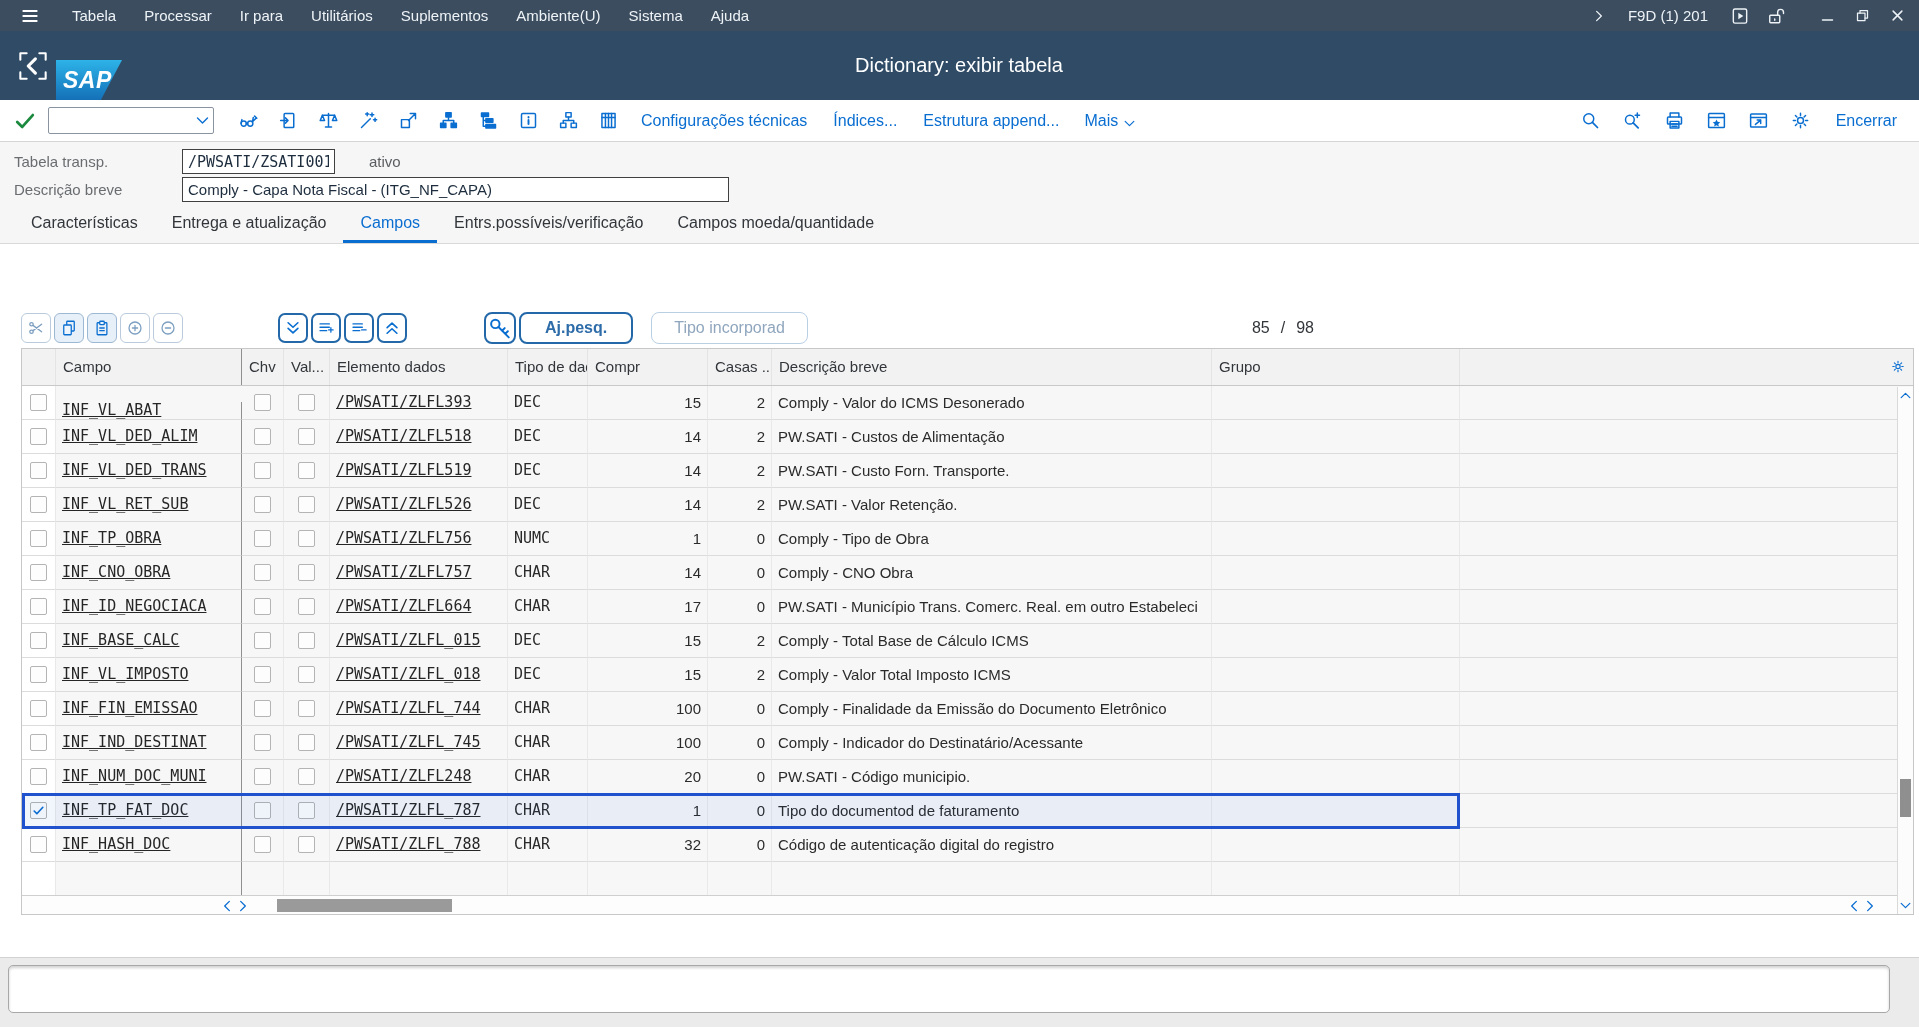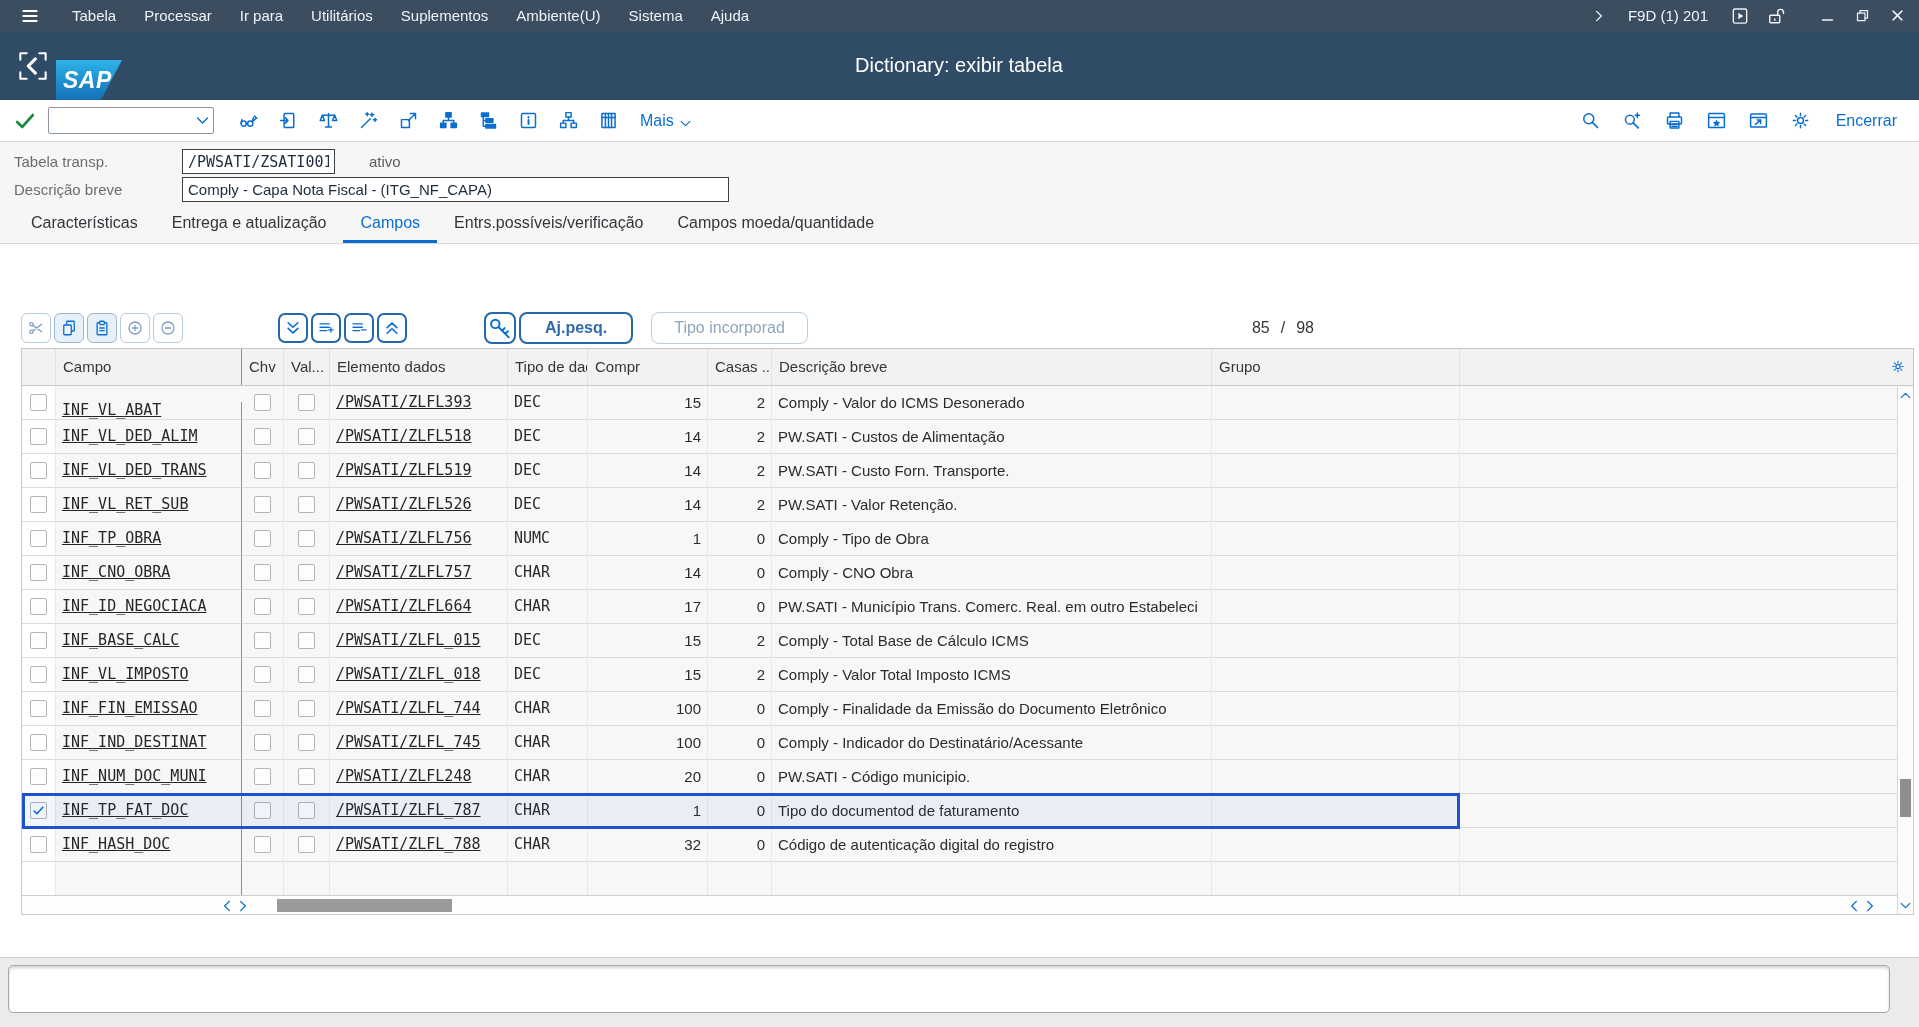--- a/index.html
+++ b/index.html
@@ -272,20 +272,25 @@
           <path d="M12 8v4M6 15v-3h12v3"></path>
         </svg>
       </div>
       <div class="icon-btn">
         <svg viewBox="0 0 24 24" fill="none" stroke="currentColor" stroke-width="1.7" stroke-linecap="round" stroke-linejoin="round">
           <rect x="4.5" y="4" width="15" height="16"></rect>
           <path d="M8.5 4v16M12 4v16M15.5 4v16M4.5 8.5h15"></path>
         </svg>
       </div>
     </div>
+  <div class="icon-row" id="tb-links">
+      <div class="tb-link">Configurações técnicas</div>
+      <div class="tb-link">Índices...</div>
+      <div class="tb-link">Estrutura append...</div>
+    </div>
   <span class="mais">
     <span>Mais</span>
     <span class="ic-sm" style="width:13px;height:13px">
         <svg viewBox="0 0 24 24" fill="none" stroke="currentColor" stroke-width="1.7" stroke-linecap="round" stroke-linejoin="round">
           <path d="M4 8l8 8 8-8" stroke-width="2.2"></path>
         </svg>
       </span>
   </span>
   <div class="tb-right">
     <div class="icon-row" id="tb-right-icons">

